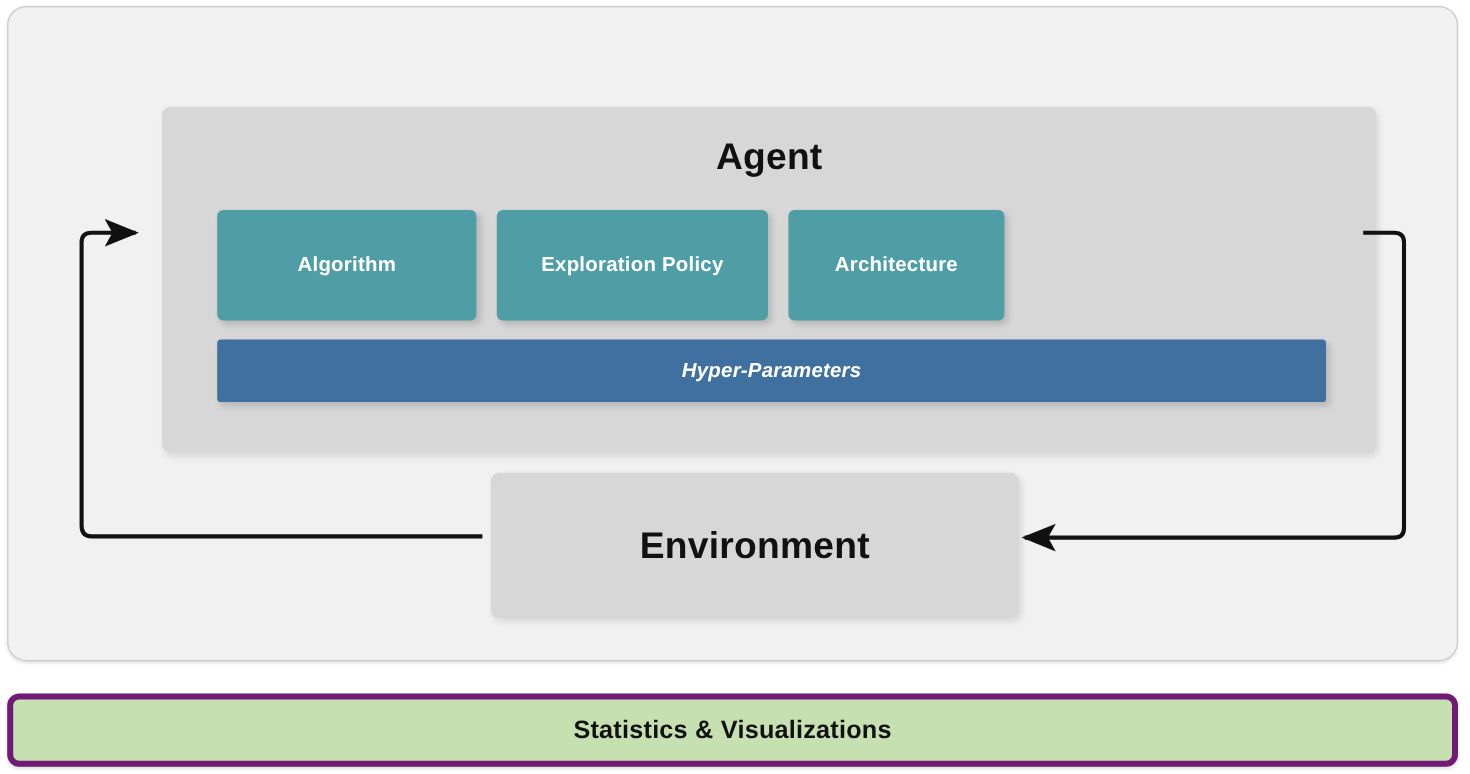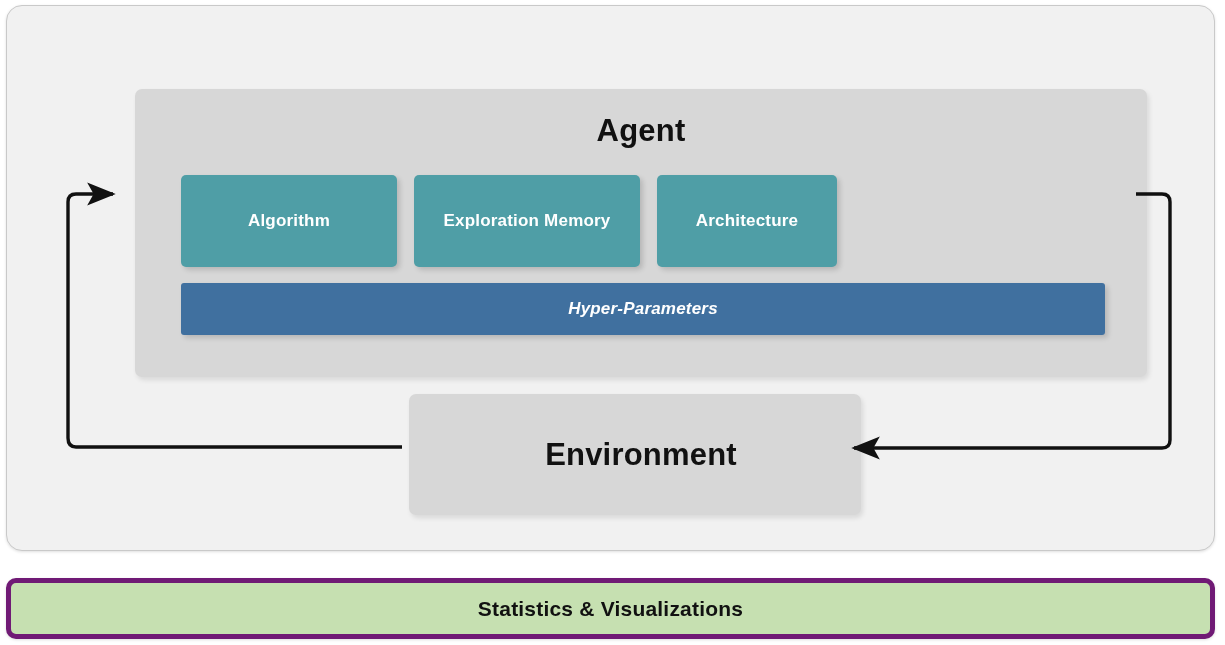--- a/index.html
+++ b/index.html
@@ -115,21 +115,20 @@
     background: #d7d7d7;
     border-radius: 7px;
     display: flex;
     align-items: center;
     justify-content: center;
     font-size: 31px;
     font-weight: bold;
     color: #111111;
     box-shadow: 2px 3px 5px rgba(0,0,0,0.10);
     letter-spacing: 0.2px;
-    padding-left: 12px;
   }
 
   
   .arrow-layer {
     position: absolute;
     left: 0;
     top: 0;
     width: 1225px;
     height: 645px;
     pointer-events: none;
@@ -164,21 +163,21 @@
   <div class="outer-card">
 
     <div class="agent-panel">
       <div class="agent-title">Agent</div>
 
       <div class="component-row">
         <div class="component-box w-algorithm">
           <span>Algorithm</span>
         </div>
         <div class="component-box w-exploration">
-          <span>Exploration Memory</span>
+          <span>Exploration Policy</span>
         </div>
         <div class="component-box w-architecture">
           <span>Architecture</span>
         </div>
       </div>
 
       <div class="hyper-bar">
         <span>Hyper-Parameters</span>
       </div>
     </div>

